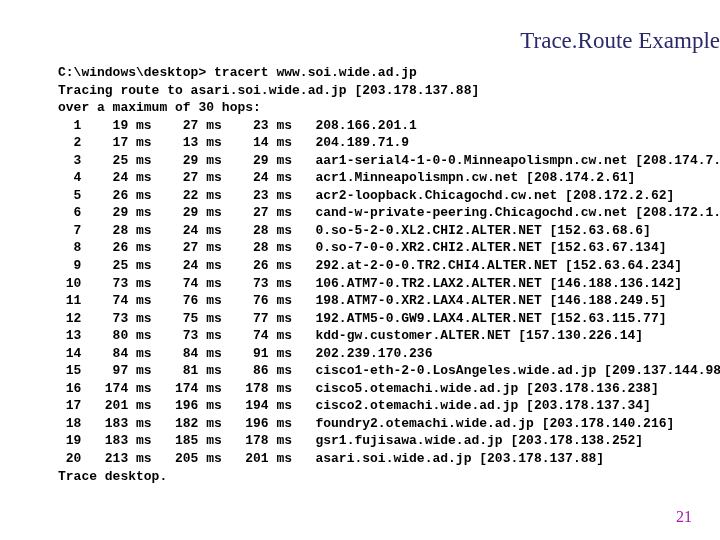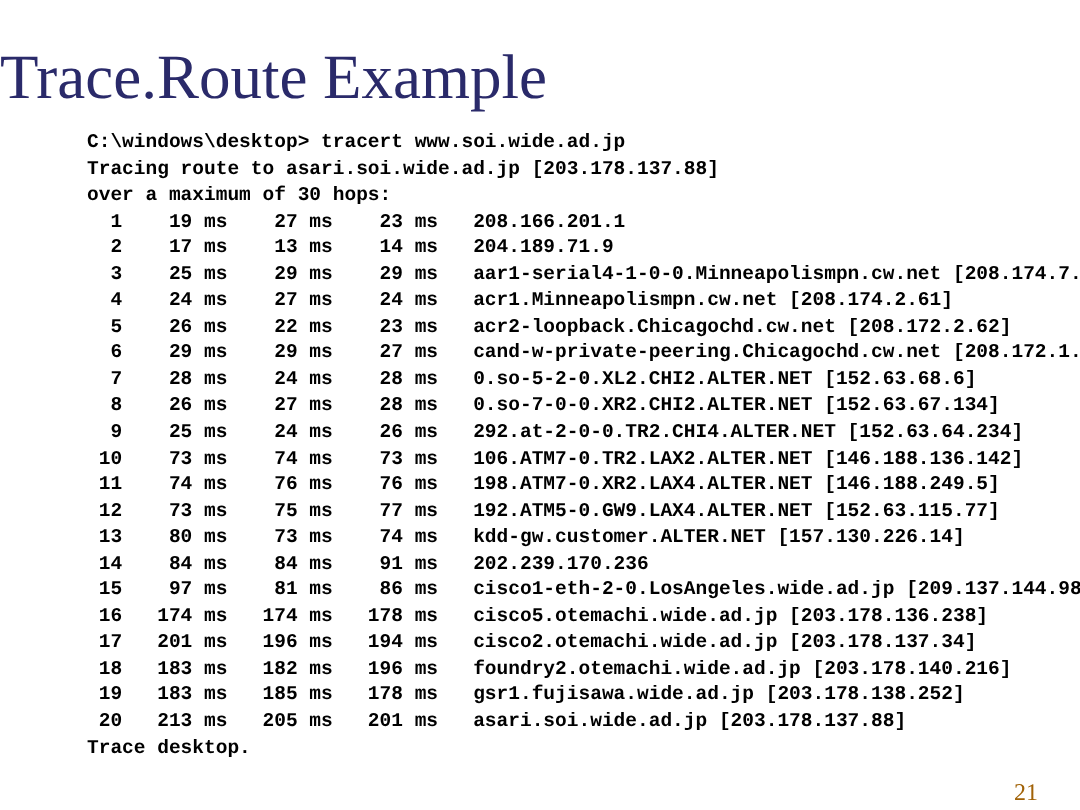--- a/index.html
+++ b/index.html
@@ -5,42 +5,42 @@
   body {
     margin: 0;
     width: 720px;
     height: 540px;
     background: #ffffff;
     font-family: "Times New Roman", serif;
     position: relative;
     overflow: hidden;
   }
   .title {
-    text-align: left;
-    font-size: 42px;
+    text-align: right;
+    font-size: 23px;
     color: #2a2a6a;
     margin-top: 28px;
     margin-bottom: 10px;
     font-weight: normal;
   }
   .trace {
     font-family: "Courier New", monospace;
     font-weight: bold;
     font-size: 13px;
     line-height: 1.35;
     color: #000;
     white-space: pre;
     margin-left: 58px;
   }
   .pagenum {
     position: absolute;
     right: 28px;
-    bottom: 2px;
+    bottom: 14px;
     font-size: 16px;
-    color: #a16207;
+    color: #a21caf;
   }
 </style>
 </head>
 <body>
 
 <div class="title">Trace.Route Example</div>
 
 <div class="trace"><span>C:\windows\desktop&gt; tracert www.soi.wide.ad.jp</span>
 <span>Tracing route to asari.soi.wide.ad.jp [203.178.137.88]</span>
 <span>over a maximum of 30 hops:</span>

